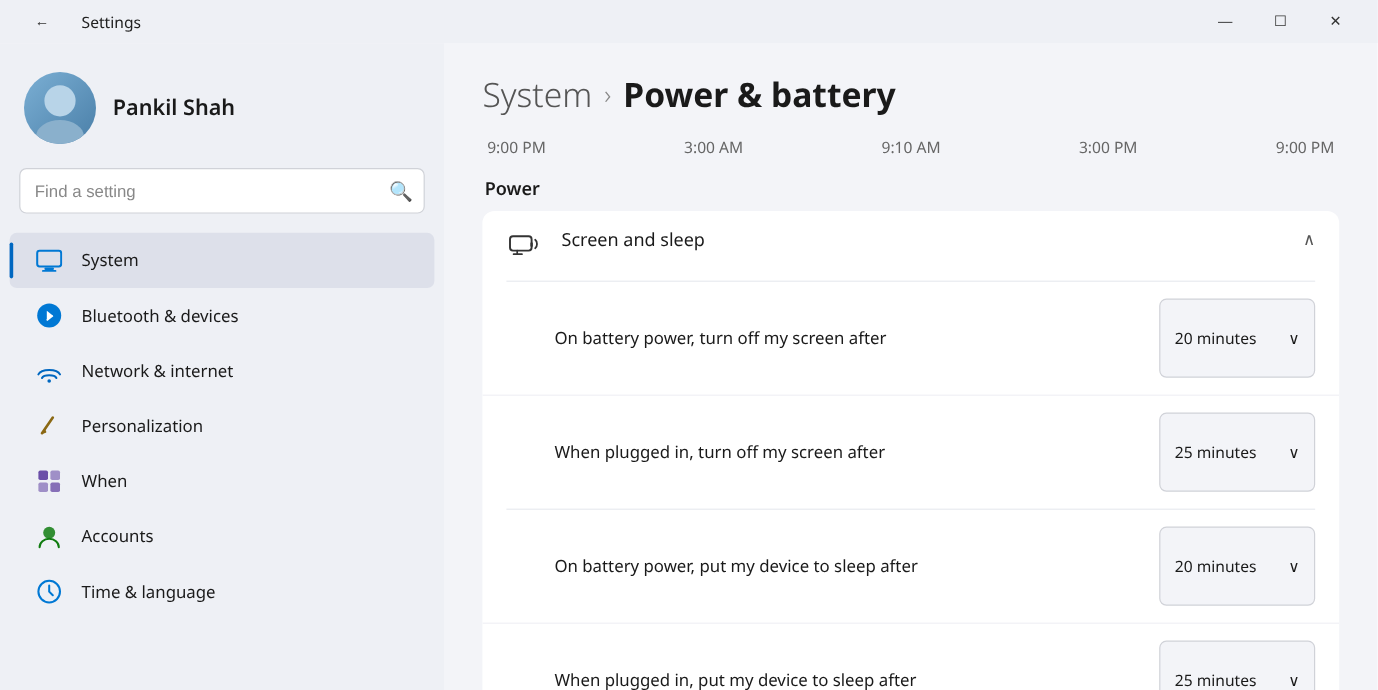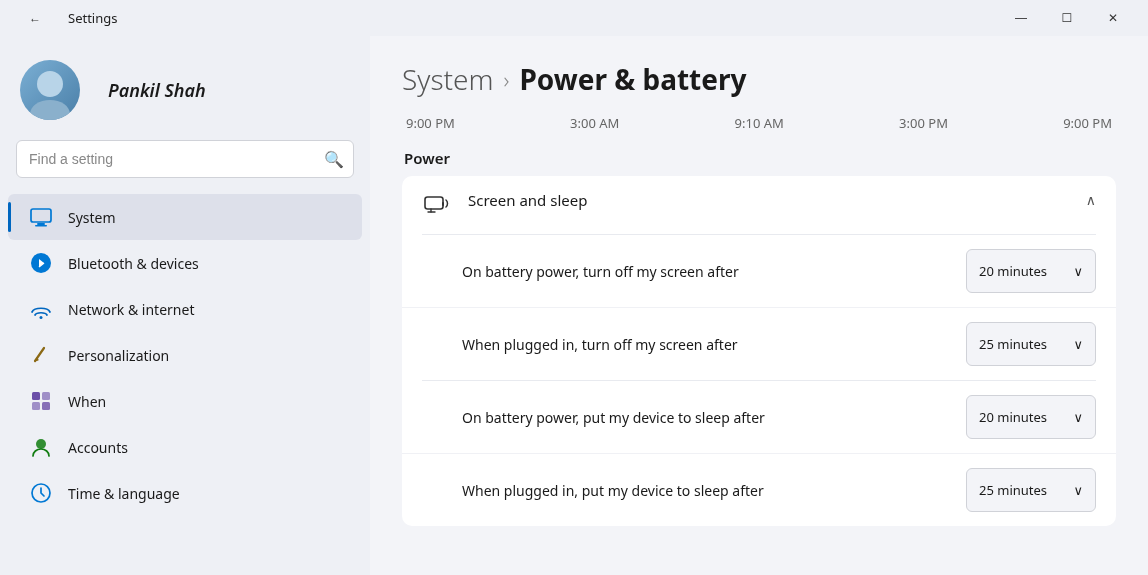--- a/index.html
+++ b/index.html
@@ -59,23 +59,22 @@
       flex-direction: column;
       flex-shrink: 0;
       overflow-y: auto;
       padding-bottom: 12px;
     }
 
     
     .profile {
       display: flex;
       align-items: center;
-      gap: 28px;
+      gap: 14px;
       padding: 24px 20px 20px 20px;
-      font-style: italic;
     }
     .profile-name {
       font-size: 18px;
       font-weight: 600;
       color: #1a1a1a;
     }
 
     
     .search-box {
       margin: 0 16px 16px 16px;
@@ -243,21 +242,21 @@
       font-size: 14px;
       color: #1a1a1a;
     }
     .setting-select {
       display: flex;
       align-items: center;
       gap: 8px;
       background: #f3f4f8;
       border: 1px solid #d0d2d8;
       border-radius: 6px;
-      padding: 12px 12px;
+      padding: 23px 12px;
       font-size: 13px;
       color: #1a1a1a;
       cursor: pointer;
       min-width: 130px;
       justify-content: space-between;
     }
 
     
     .sidebar::-webkit-scrollbar { width: 4px; }
     .sidebar::-webkit-scrollbar-track { background: transparent; }

